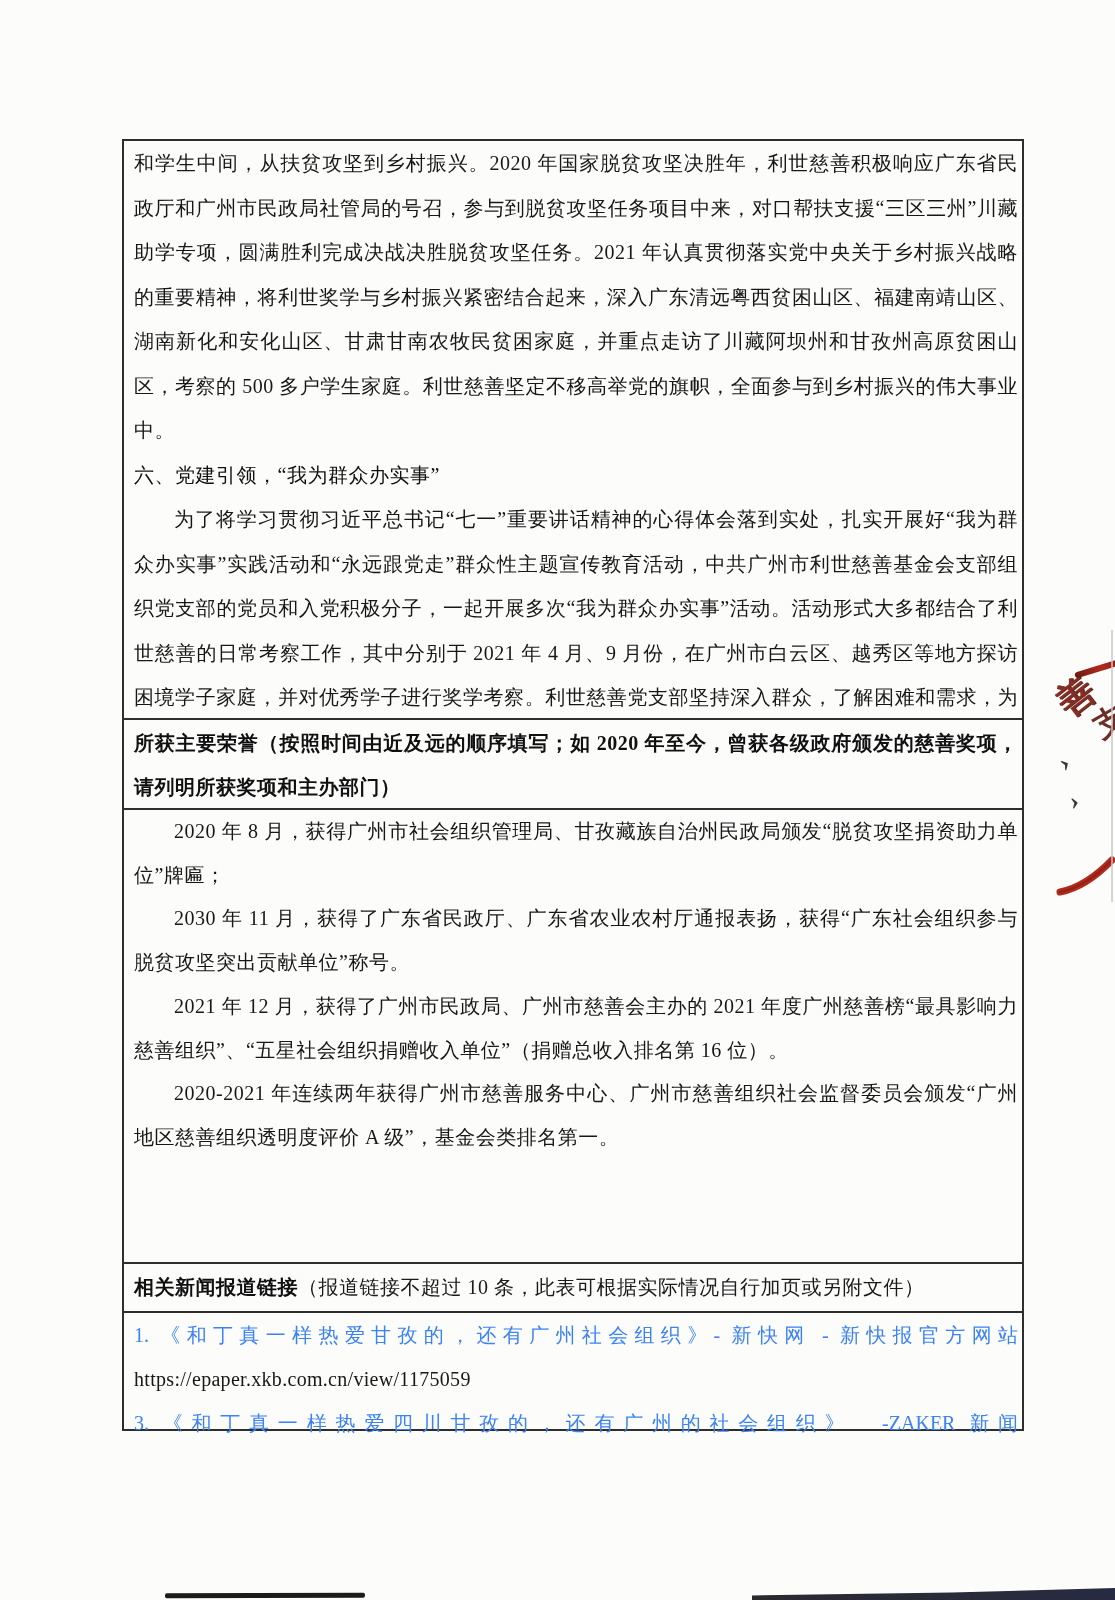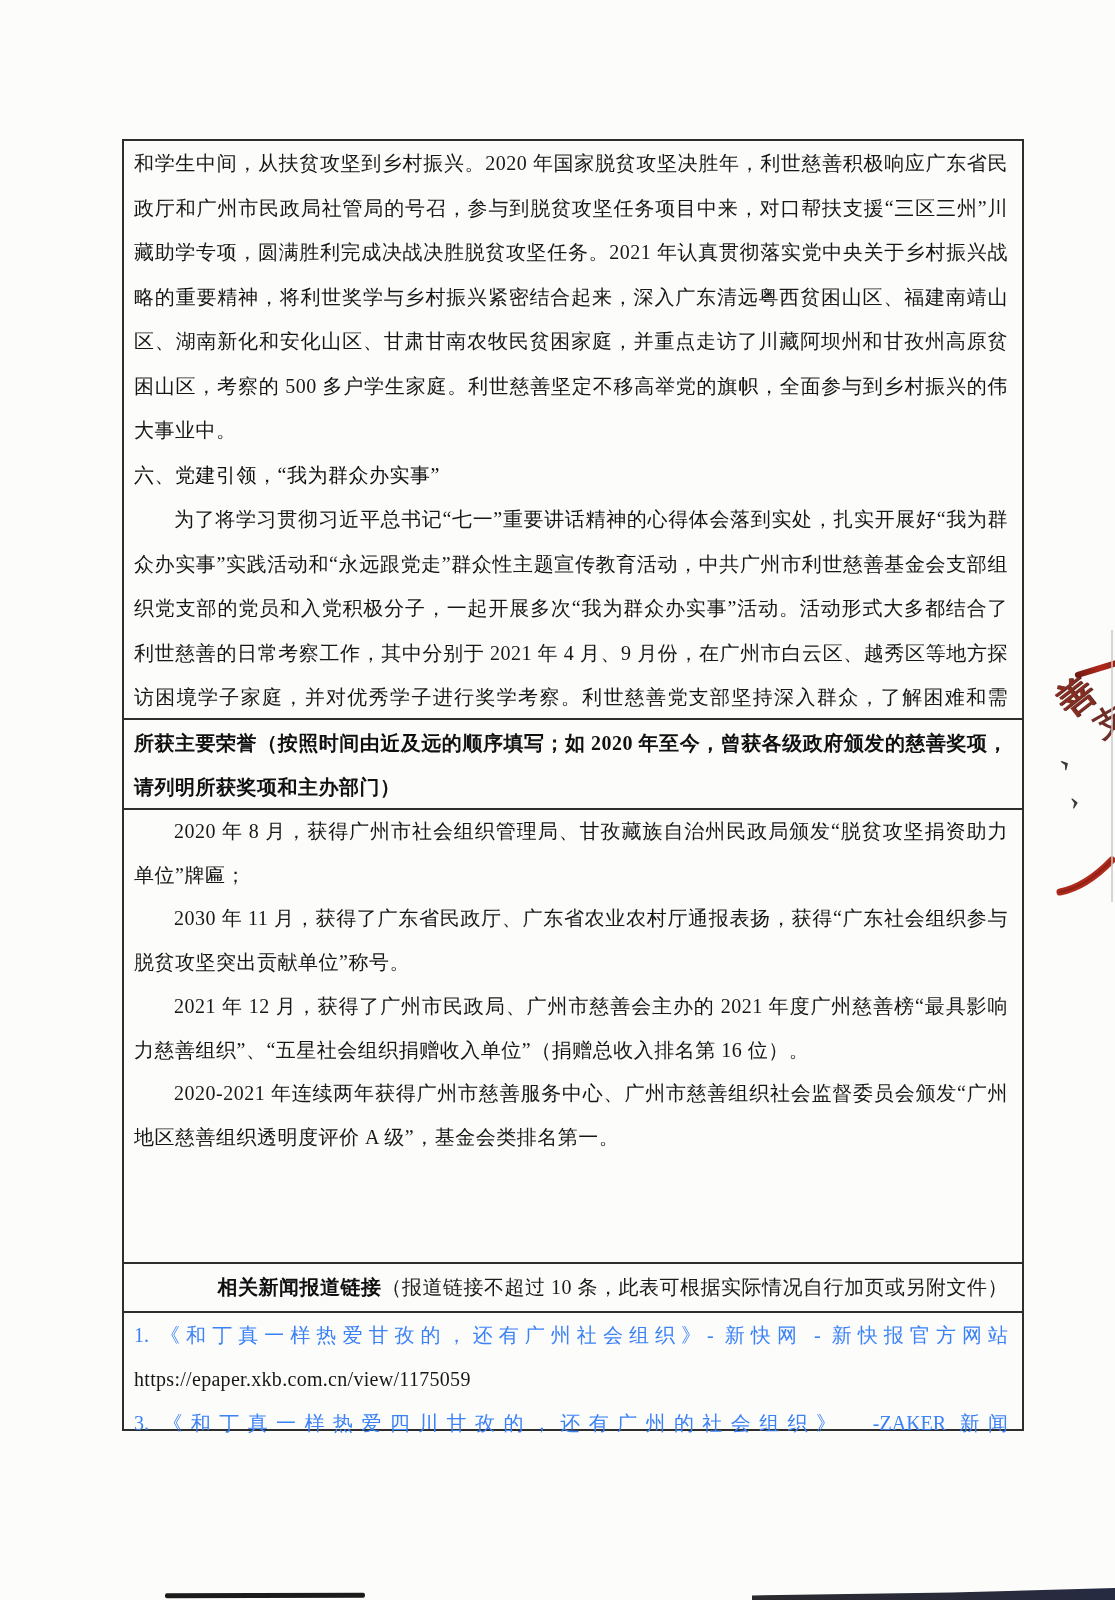--- a/index.html
+++ b/index.html
@@ -23,21 +23,21 @@
     background:transparent;
   }
   .row { width:100%; overflow:hidden; }
   .row + .row { border-top:2px solid #2e2e2e; }
   .row-main          { height:577px; }
   .row-honors-header { height:90px;  }
   .row-honors-body   { height:454px; }
   .row-news-header   { height:49px;  }
   .row-news-body     { height:221px; }
 
-  .cell { padding:0 14px 0 10px; }
+  .cell { padding:0 4px 0 10px; }
 
   .para {
     font-size:20px;
     line-height:44.5px;
     text-align:justify;
     color:#171717;
     letter-spacing:0.5px;
   }
   .indent { text-indent:2em; }
   .heading-line {
@@ -57,21 +57,20 @@
     letter-spacing:0.5px;
     padding-top:1px;
   }
   .row-honors-body .para { line-height:43.7px; }
 
   .news-header-line {
     font-size:20px;
     line-height:47px;
     white-space:nowrap;
     letter-spacing:0.5px;
-    text-align:right;
   }
   .news-header-line .bold { font-weight:700; color:#101010; }
 
   .news-item-title {
     font-size:20px;
     line-height:44px;
     text-align:justify;
     text-align-last:justify;
     color:#3b82f6;
     white-space:nowrap;

